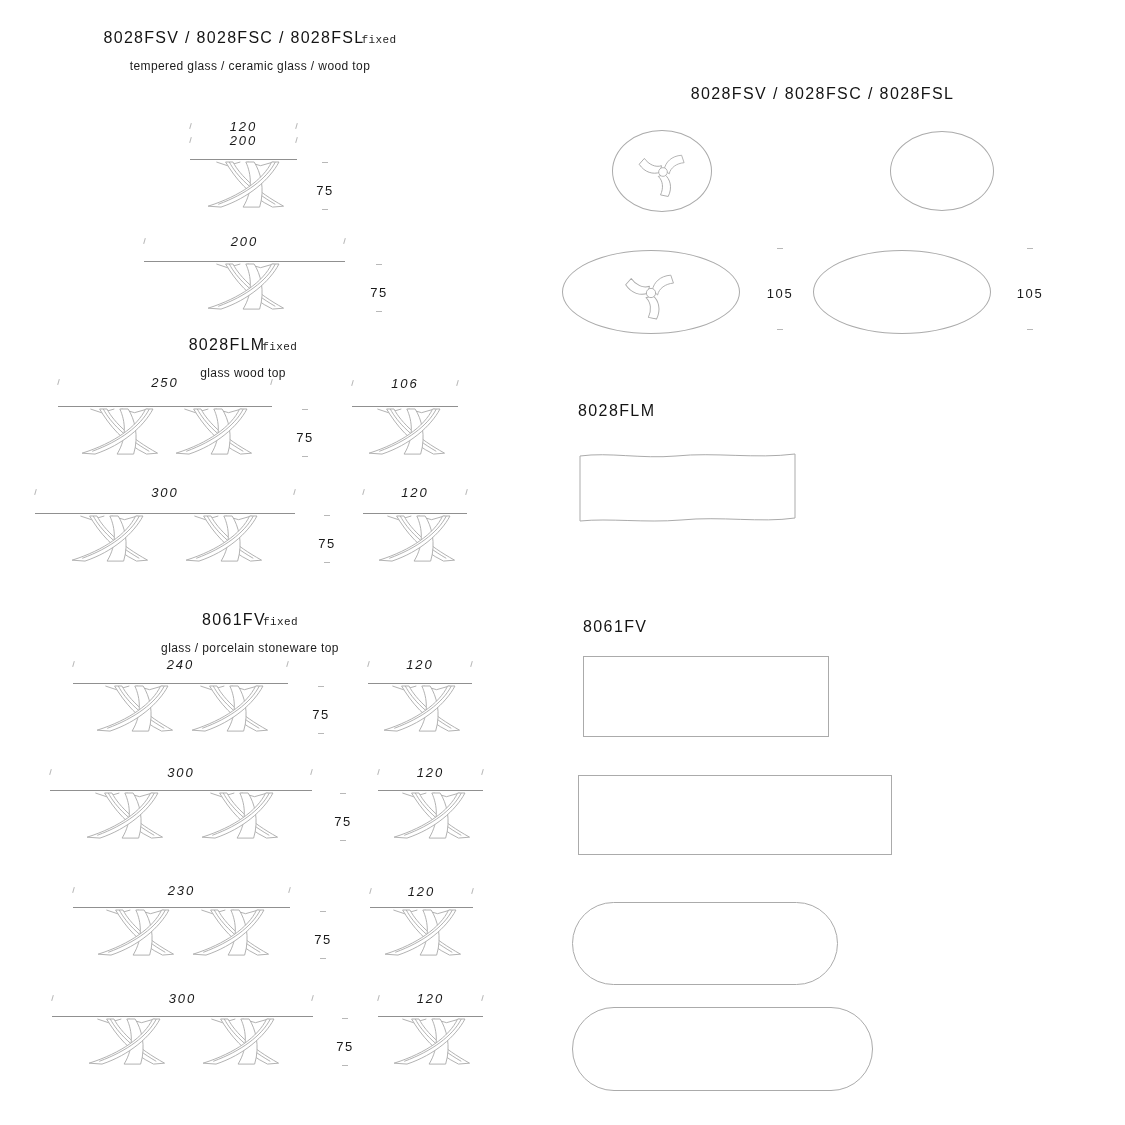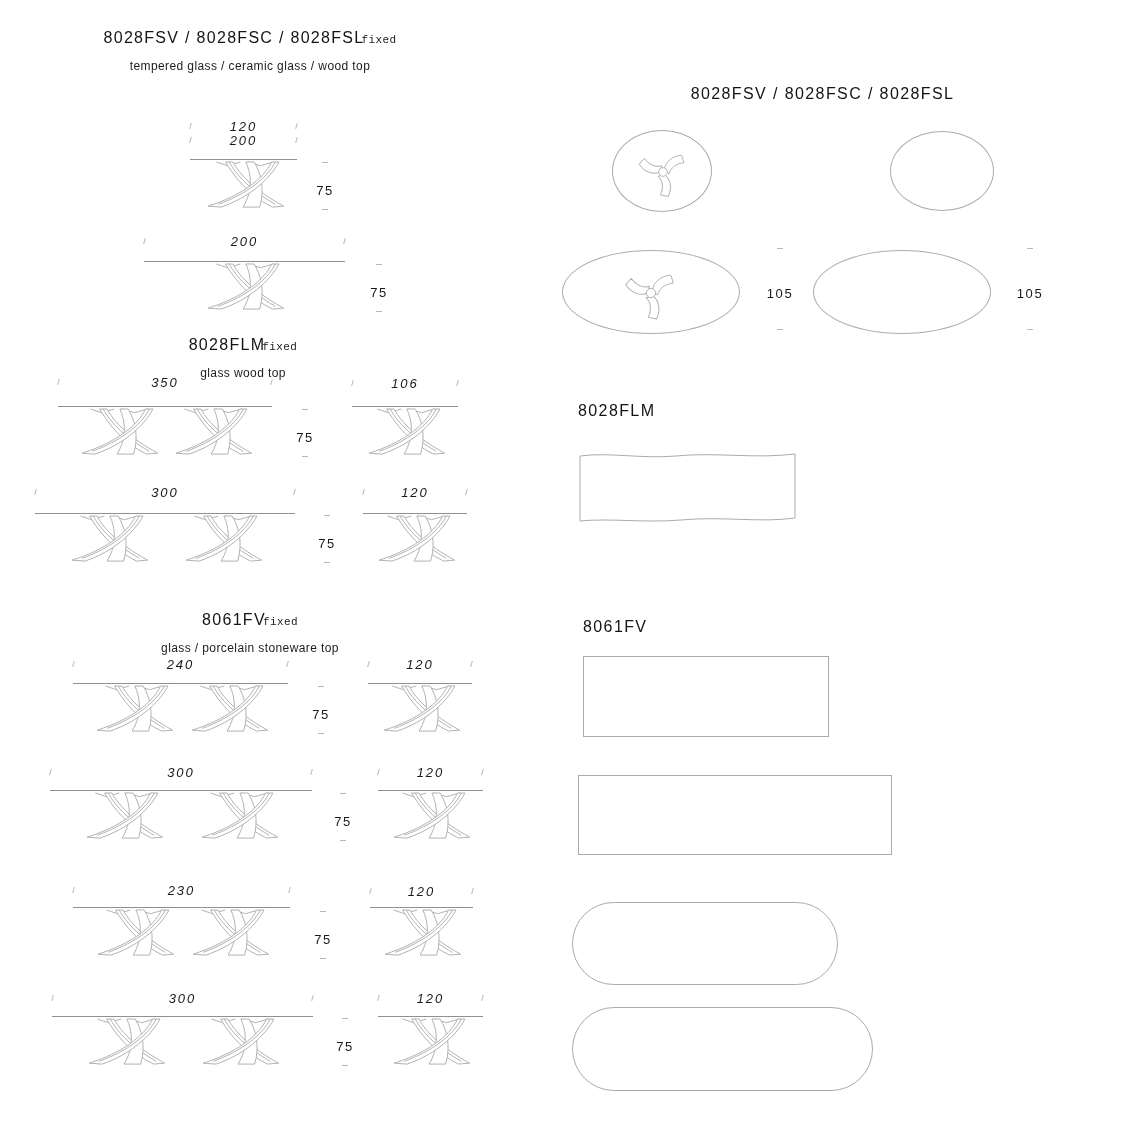--- a/index.html
+++ b/index.html
@@ -106,21 +106,21 @@
     <span class="dash"></span>
   </div>
 
   <div class="sec-title" style="left:93px;top:337px;width:300px;">
     <div><span class="name">8028FLM</span><span class="tag">fixed</span></div>
     <div class="sub">glass wood top</div>
   </div>
 
   <div class="hdim" style="left:58px;top:375px;width:214px;">
     <span class="tick l"></span>
-    <span class="lab">350</span>
+    <span class="lab">250</span>
     <span class="tick r"></span>
   </div>
   <div class="draw" style="left:58px;top:405px;">
     <svg width="214" height="55" viewBox="0 0 214 55">
         <line x1="0" y1="1.5" x2="214" y2="1.5" stroke="#909090"></line>
         <use href="#ped" x="14" y="2" width="92" height="50"></use>
         <use href="#ped" x="108" y="2" width="92" height="50"></use>
       </svg>
   </div>
   <div class="vdim" style="left:288px;top:409px;height:48px;">

